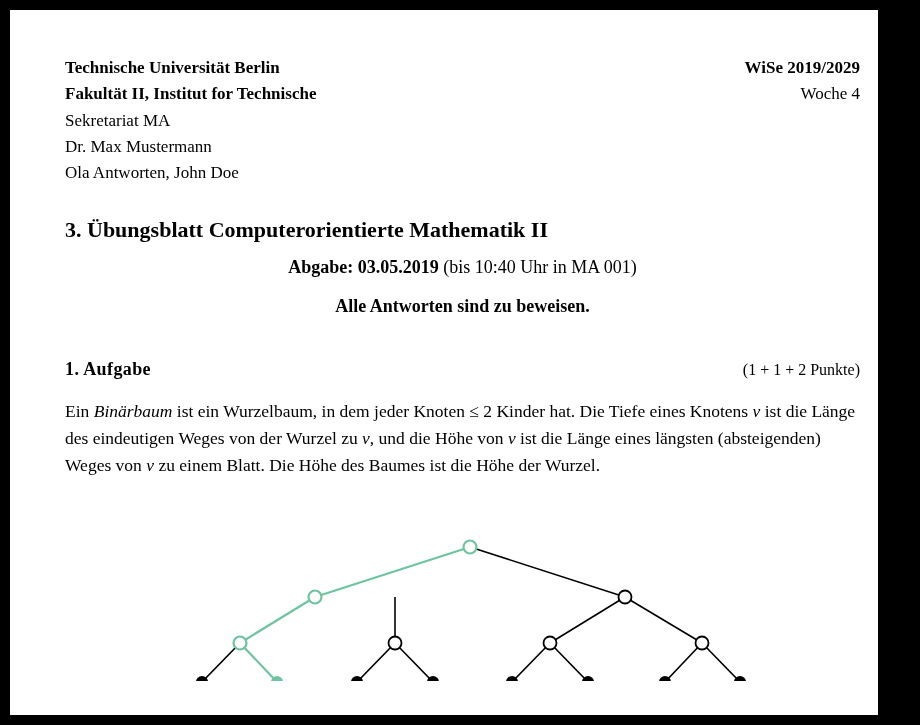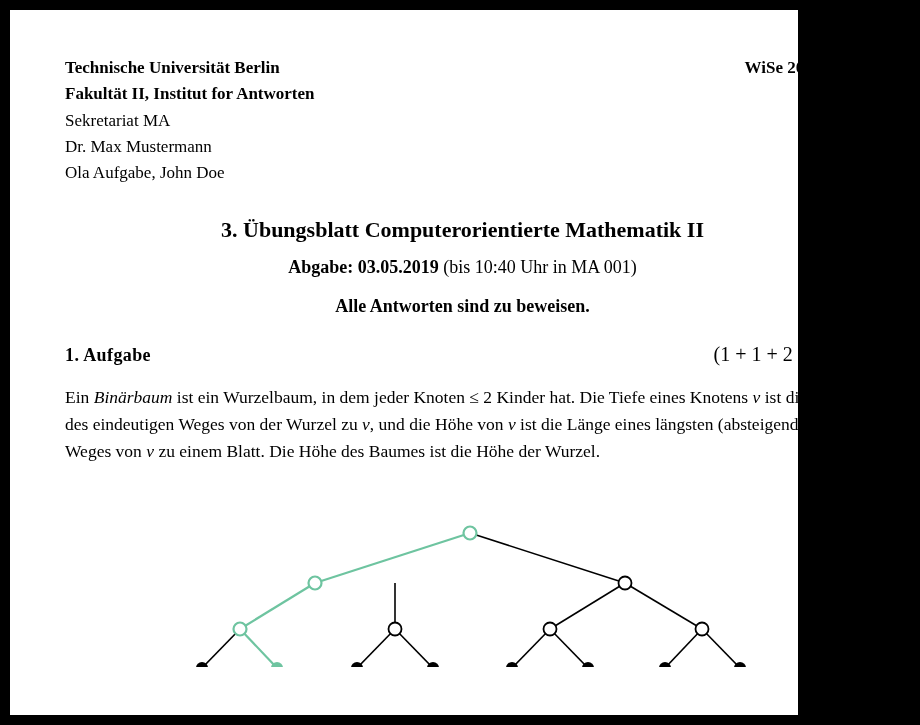--- a/index.html
+++ b/index.html
@@ -10,21 +10,21 @@
     width: 920px;
     height: 725px;
     background: #000000;
     font-family: "Liberation Serif", serif;
     overflow: hidden;
   }
   .page {
     position: absolute;
     left: 10px;
     top: 10px;
-    width: 788px;
+    width: 868px;
     height: 705px;
     background: #ffffff;
     box-sizing: border-box;
   }
   .content {
     position: absolute;
     left: 55px;
     top: 45px;
     width: 795px;
   }
@@ -47,21 +47,20 @@
     line-height: 1.55;
     color: #000;
     white-space: nowrap;
   }
   .addr {
     font-size: 17px;
     line-height: 1.55;
     color: #000;
   }
   .title {
-    text-align: center;
     font-weight: bold;
     font-size: 22px;
     margin-top: 30px;
   }
   .subtitle {
     text-align: center;
     font-size: 18px;
     margin-top: 14px;
   }
   .subtitle .bold {
@@ -70,29 +69,29 @@
   .notice {
     text-align: center;
     font-weight: bold;
     font-size: 18px;
     margin-top: 18px;
   }
   .task-row {
     display: flex;
     justify-content: space-between;
     align-items: baseline;
-    margin-top: 26px;
+    margin-top: 42px;
   }
   .task-label {
     font-weight: bold;
     font-size: 18px;
     letter-spacing: 0.4px;
   }
   .task-points {
-    font-size: 20px;
+    font-size: 16px;
   }
   .para {
     margin-top: 18px;
     font-size: 17.5px;
     line-height: 1.55;
     text-align: left;
     color: #000;
   }
   .para em {
     font-style: italic;
@@ -109,24 +108,24 @@
 </style>
 </head>
 <body>
 
 <div class="page">
   <div class="content">
 
     <div class="header-row">
       <div class="header-left">
         <div class="hline bold">Technische Universität Berlin</div>
-        <div class="hline bold">Fakultät II, Institut for Antworten</div>
+        <div class="hline bold">Fakultät II, Institut for Technische</div>
         <div class="addr">Sekretariat MA</div>
         <div class="addr">Dr. Max Mustermann</div>
-        <div class="addr">Ola Aufgabe, John Doe</div>
+        <div class="addr">Ola Antworten, John Doe</div>
       </div>
       <div class="header-right">
         <div class="hline bold">WiSe 2019/2029</div>
         <div class="addr">Woche 4</div>
       </div>
     </div>
 
     <div class="title">3. Übungsblatt Computerorientierte Mathematik II</div>
 
     <div class="subtitle">

